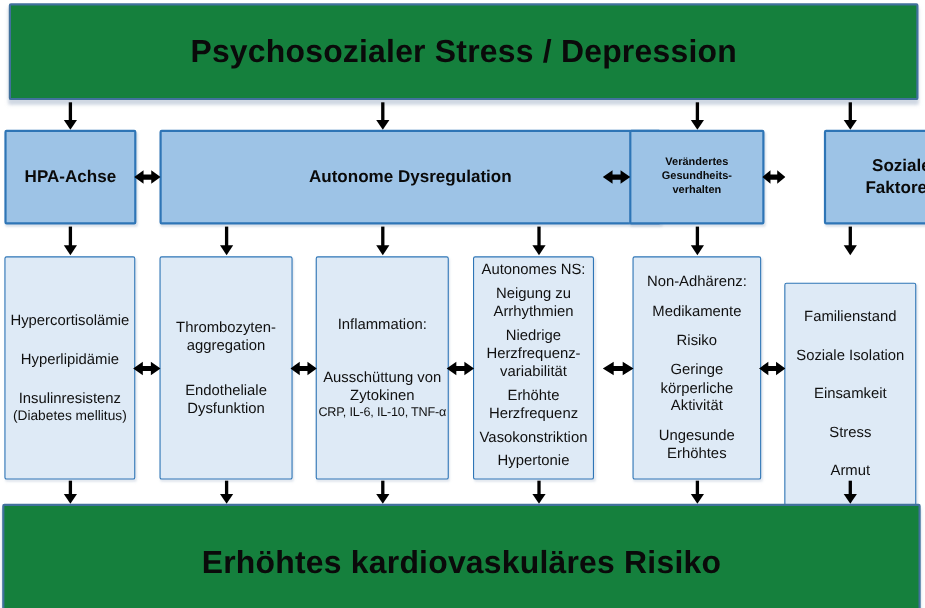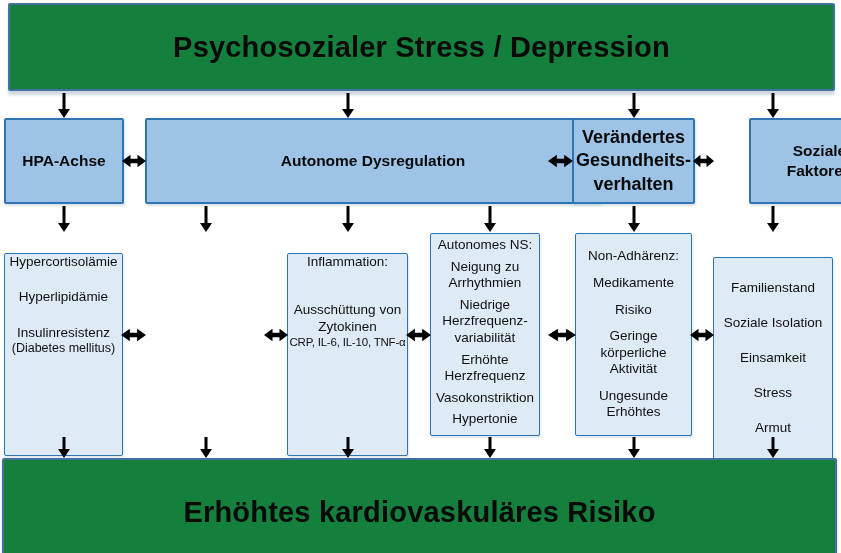--- a/index.html
+++ b/index.html
@@ -23,21 +23,21 @@
   .mbox .t{font-weight:bold;font-size:15.5px;line-height:1.28;color:#0a0a0a;white-space:pre-line;}
   
   .dbox{
     position:absolute;background:#DEEAF6;border:1.5px solid #2E75B6;border-radius:2px;
     display:flex;flex-direction:column;align-items:center;text-align:center;
     box-sizing:border-box;box-shadow:1px 2px 2px rgba(176,190,209,.35);
   }
   .dbox .line{font-size:13.5px;line-height:1.22;color:#101010;white-space:pre-line;}
   .dbox .sub{font-size:12.5px;}
   .dbox .small{font-size:11.5px;letter-spacing:-.2px;}
-  .center{margin-top:20px;}
+  .center{justify-content:center;}
   .evenly{justify-content:space-evenly;padding:4px 2px;}
   .packed{justify-content:space-between;padding:3px 2px 7px;}
   .g19{gap:19px;} .g24{gap:24px;} .g26{gap:32px;}
   
   .varrow{position:absolute;width:14px;}
   .varrow::before{
     content:"";position:absolute;left:50%;transform:translateX(-50%);
     top:0;bottom:7px;width:3px;background:#000;
   }
   .varrow::after{
@@ -63,21 +63,21 @@
   <div class="varrow" style="left:627px;top:93px;height:25px;"></div>
   <div class="varrow" style="left:766px;top:93px;height:25px;"></div>
 
   <div class="mbox" style="left:4px;top:118px;width:120px;height:86px;">
     <div class="t">HPA-Achse</div>
   </div>
   <div class="mbox" style="left:145px;top:118px;width:456px;height:86px;">
     <div class="t">Autonome Dysregulation</div>
   </div>
   <div class="mbox" style="left:572px;top:118px;width:123px;height:86px;">
-    <div class="t" style="font-size:18px;">Verändertes
+    <div class="t" style="font-size:10px;">Verändertes
 Gesundheits-
 verhalten</div>
   </div>
   <div class="mbox" style="left:713px;top:118px;width:141px;height:86px;margin-left:36px;">
     <div class="t">Soziale
 Faktoren</div>
   </div>
 
   <div class="harrow" style="left:122px;top:154px;width:24px;height:14px;">
     <svg viewBox="0 0 24 13" preserveAspectRatio="none">
@@ -104,20 +104,26 @@
 
   <div class="dbox center g19" style="left:4px;top:233px;width:119px;height:203px;">
     <div class="line">Hypercortisolämie</div>
     <div class="line">Hyperlipidämie</div>
     <div>
       <div class="line">Insulinresistenz</div>
       <div class="line sub">(Diabetes mellitus)</div>
     </div>
   </div>
 
+  <div class="dbox center g24" style="left:145px;top:233px;width:121px;height:203px;">
+    <div class="line">Thrombozyten-
+aggregation</div>
+    <div class="line">Endotheliale
+Dysfunktion</div>
+  </div>
 
   <div class="dbox center g26" style="left:287px;top:233px;width:121px;height:203px;">
     <div class="line">Inflammation:</div>
     <div>
       <div class="line">Ausschüttung von
 Zytokinen</div>
       <div class="line small">CRP, IL-6, IL-10, TNF-α</div>
     </div>
   </div>
 

